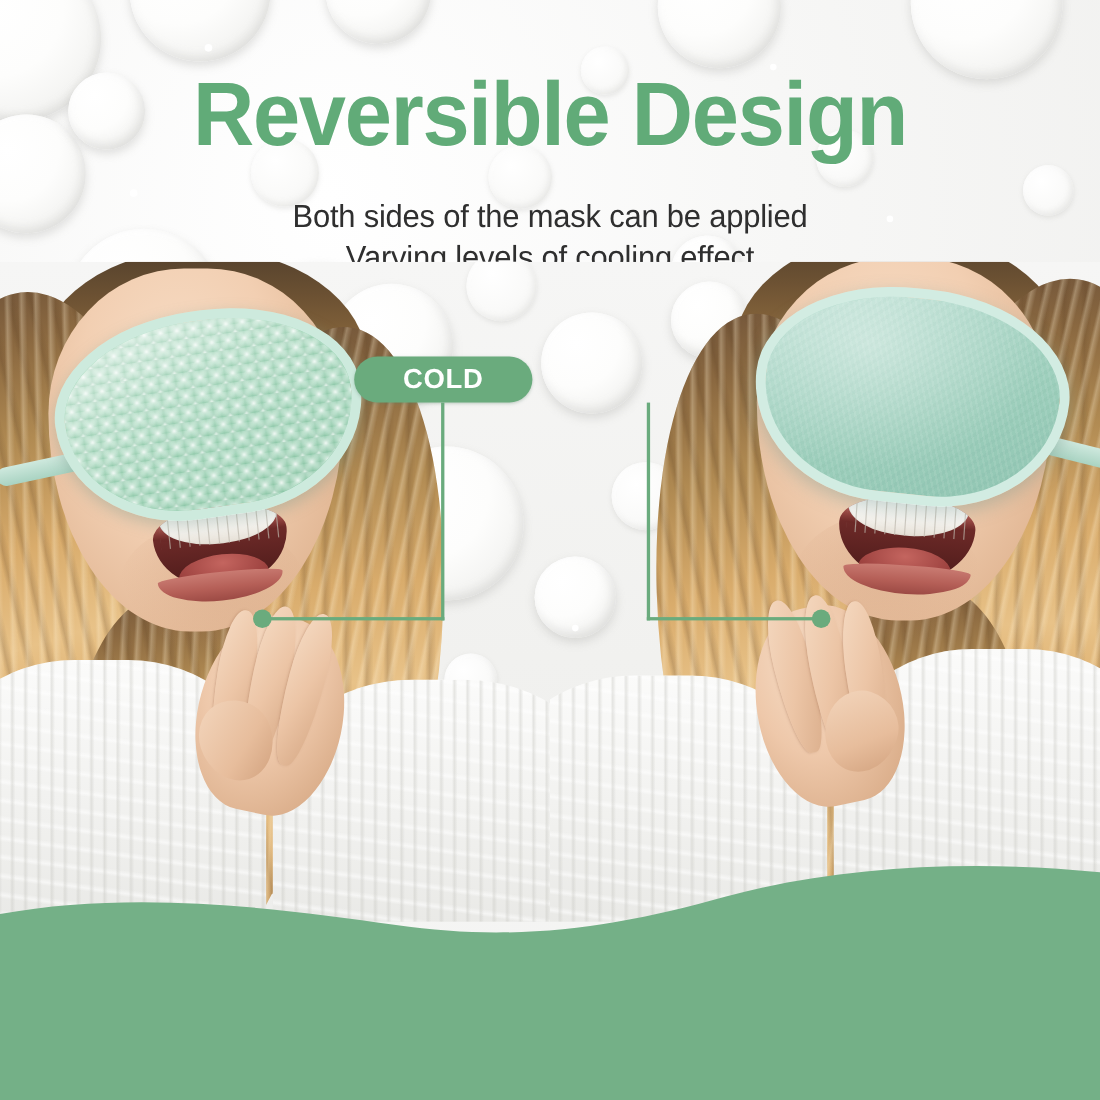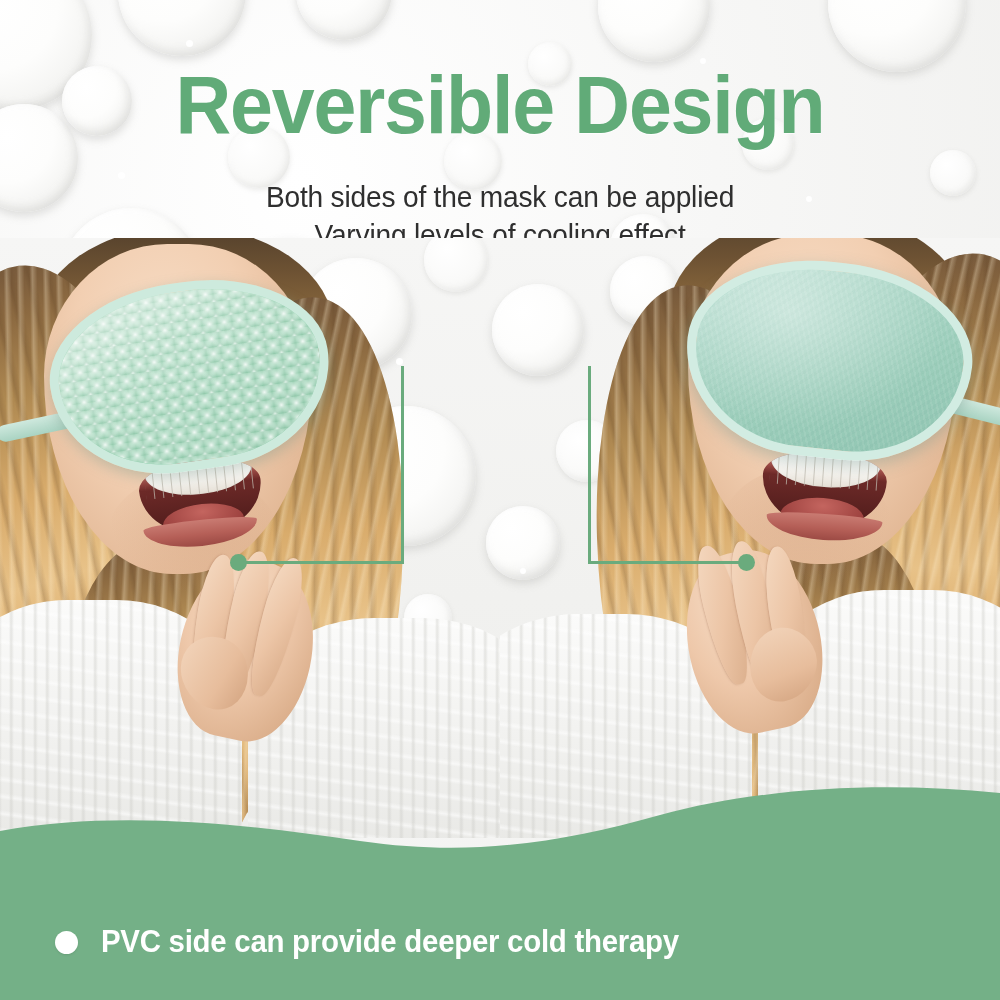--- a/index.html
+++ b/index.html
@@ -388,35 +388,34 @@
       </div>
 
       <div class="hand" style="left:188px;top:312px;width:132px;height:182px;transform:rotate(-12deg);"></div>
       <div class="finger" style="left:206px;top:306px;width:34px;height:142px;transform:rotate(-14deg);"></div>
       <div class="finger" style="left:238px;top:302px;width:34px;height:150px;transform:rotate(-11deg);"></div>
       <div class="finger" style="left:270px;top:308px;width:33px;height:144px;transform:rotate(-8deg);"></div>
       <div class="thumb" style="left:250px;top:390px;width:66px;height:74px;transform:rotate(18deg);"></div>
     </div>
   </div>
 
+  <div class="pill" id="pill-cold">
+    <span>COLD</span>
+  </div>
 
   <div class="conn v" style="left:401px;top:366px;height:198px;"></div>
   <div class="conn h" style="left:244px;top:561px;width:160px;"></div>
   <div class="dot" style="left:230px;top:554px;"></div>
 
   <div class="conn v" style="left:588px;top:366px;height:198px;"></div>
   <div class="conn h" style="left:588px;top:561px;width:158px;"></div>
   <div class="dot" style="left:738px;top:554px;"></div>
 
   <svg class="footer-wave" viewBox="0 0 1000 215" preserveAspectRatio="none">
     <path d="M0,46 C120,24 250,40 360,56 C470,72 560,58 660,30 C760,3 880,-4 1000,8 L1000,215 L0,215 Z" fill="#74b087"></path>
   </svg>
 
   <div class="footer-content">
     <div class="bullets">
-      <div class="bullet-row">
-        <span class="bullet-dot"></span>
-        <span class="bullet-text">PVC side can provide deeper cold therapy</span>
-      </div>
     </div>
   </div>
 
 </div>
 
 </body></html>

